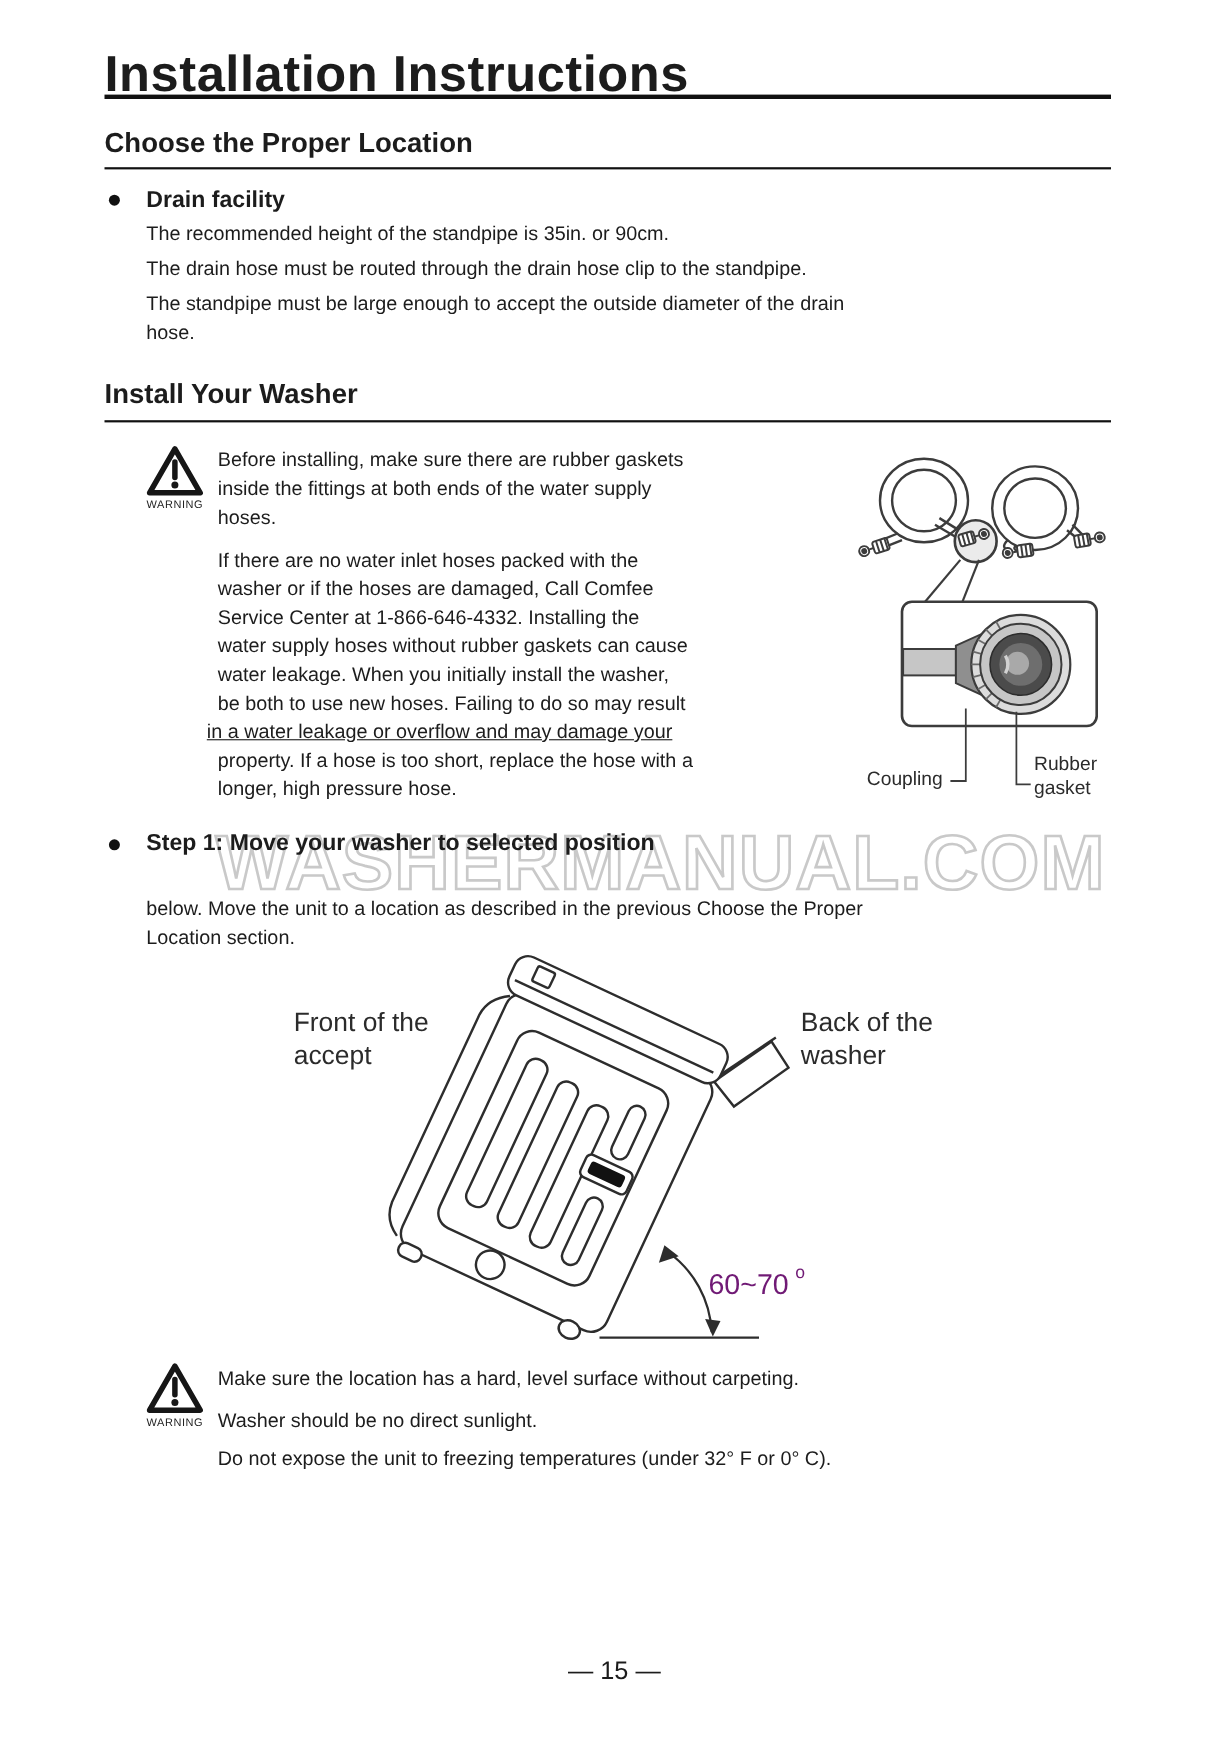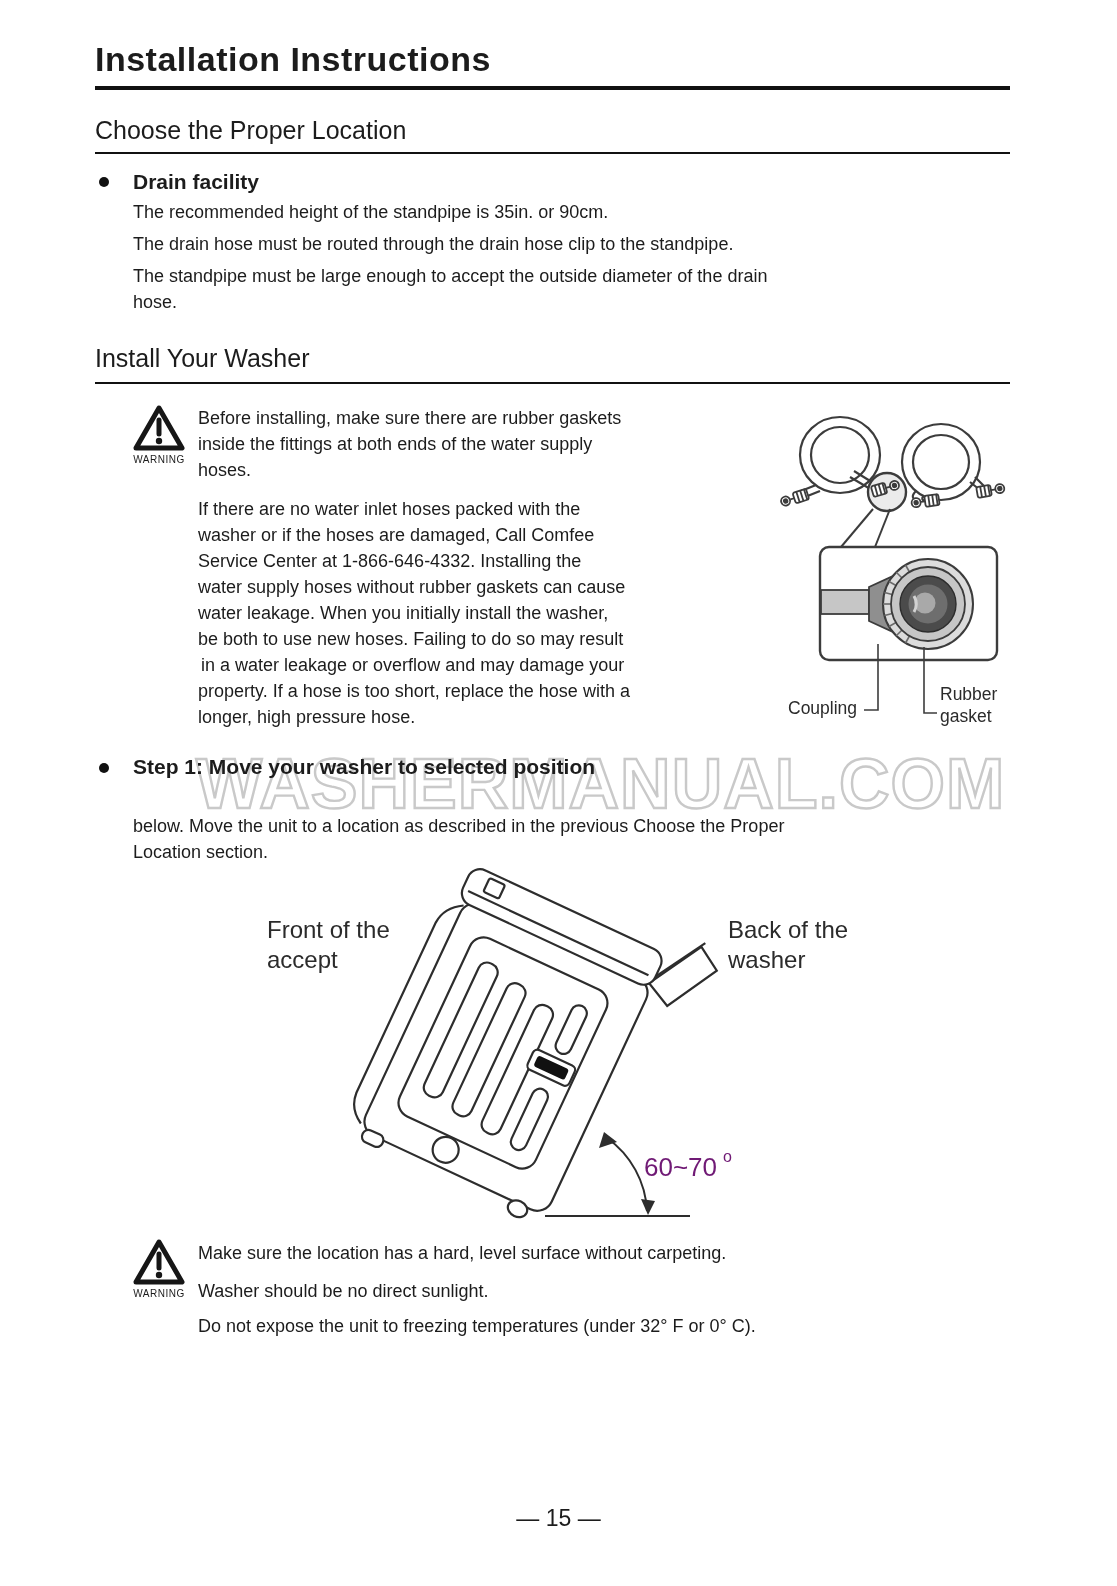--- a/index.html
+++ b/index.html
@@ -1,24 +1,24 @@
 <!DOCTYPE html>
 <html><head>
 <meta charset="utf-8">
 <style>
   html,body{margin:0;padding:0;background:#ffffff;}
   .page{
     position:relative;width:1117px;height:1586px;background:#ffffff;overflow:hidden;
     font-family:"Liberation Sans", sans-serif;color:#1c1c1c;
   }
   .abs{position:absolute;}
-  .title{left:95px;top:40px;font-size:34px;font-weight:bold;letter-spacing:.5px;}
+  .title{left:95px;top:40px;font-size:46px;font-weight:bold;letter-spacing:.5px;}
   .rule-thick{left:95px;width:915px;height:4px;background:#111;}
   .rule-thin{left:95px;width:915px;height:2px;background:#111;}
-  .h2{left:95px;font-size:25px;font-weight:normal;}
+  .h2{left:95px;font-size:25px;font-weight:bold;}
   .bullet-dot{width:10px;height:10px;border-radius:50%;background:#111;}
   .item-title{font-size:21px;font-weight:bold;}
   .body-line{font-size:18px;white-space:nowrap;}
   .warn-label{font-size:10px;letter-spacing:.5px;text-align:center;}
   .fig-label{font-size:24px;line-height:30px;color:#2b2b2b;}
   .small-label{font-size:17.5px;color:#2b2b2b;line-height:22px;}
   .watermark{
     left:196px;top:744px;font-size:70px;font-weight:bold;letter-spacing:1px;
     white-space:nowrap;color:#d9d9d9;z-index:1;pointer-events:none;
   }
@@ -67,21 +67,21 @@
   <div class="abs body-line z2" style="left:198px;top:408px;">Before installing, make sure there are rubber gaskets</div>
   <div class="abs body-line z2" style="left:198px;top:434px;">inside the fittings at both ends of the water supply</div>
   <div class="abs body-line z2" style="left:198px;top:460px;">hoses.</div>
 
   <div class="abs body-line z2" style="left:198px;top:499px;">If there are no water inlet hoses packed with the</div>
   <div class="abs body-line z2" style="left:198px;top:525px;">washer or if the hoses are damaged, Call Comfee</div>
   <div class="abs body-line z2" style="left:198px;top:551px;">Service Center at 1-866-646-4332. Installing the</div>
   <div class="abs body-line z2" style="left:198px;top:577px;">water supply hoses without rubber gaskets can cause</div>
   <div class="abs body-line z2" style="left:198px;top:603px;">water leakage. When you initially install the washer,</div>
   <div class="abs body-line z2" style="left:198px;top:629px;">be both to use new hoses. Failing to do so may result</div>
-  <div class="abs body-line z2" style="left:201px;top:655px;">in a water leakage or overflow and may damage your</div>
+  <div class="abs body-line z2" style="left:188px;top:655px;text-decoration:underline;">in a water leakage or overflow and may damage your</div>
   <div class="abs body-line z2" style="left:198px;top:681px;">property. If a hose is too short, replace the hose with a</div>
   <div class="abs body-line z2" style="left:198px;top:707px;">longer, high pressure hose.</div>
 
   <div class="abs" style="left:778px;top:397px;">
     <svg width="258" height="335" viewBox="0 0 258 335">
       <g fill="none" stroke="#3c3c3c" stroke-width="2.2">
 
         <ellipse cx="62" cy="58" rx="40" ry="38"></ellipse>
         <ellipse cx="62" cy="58" rx="29" ry="28"></ellipse>
         <ellipse cx="163" cy="65" rx="39" ry="38"></ellipse>

